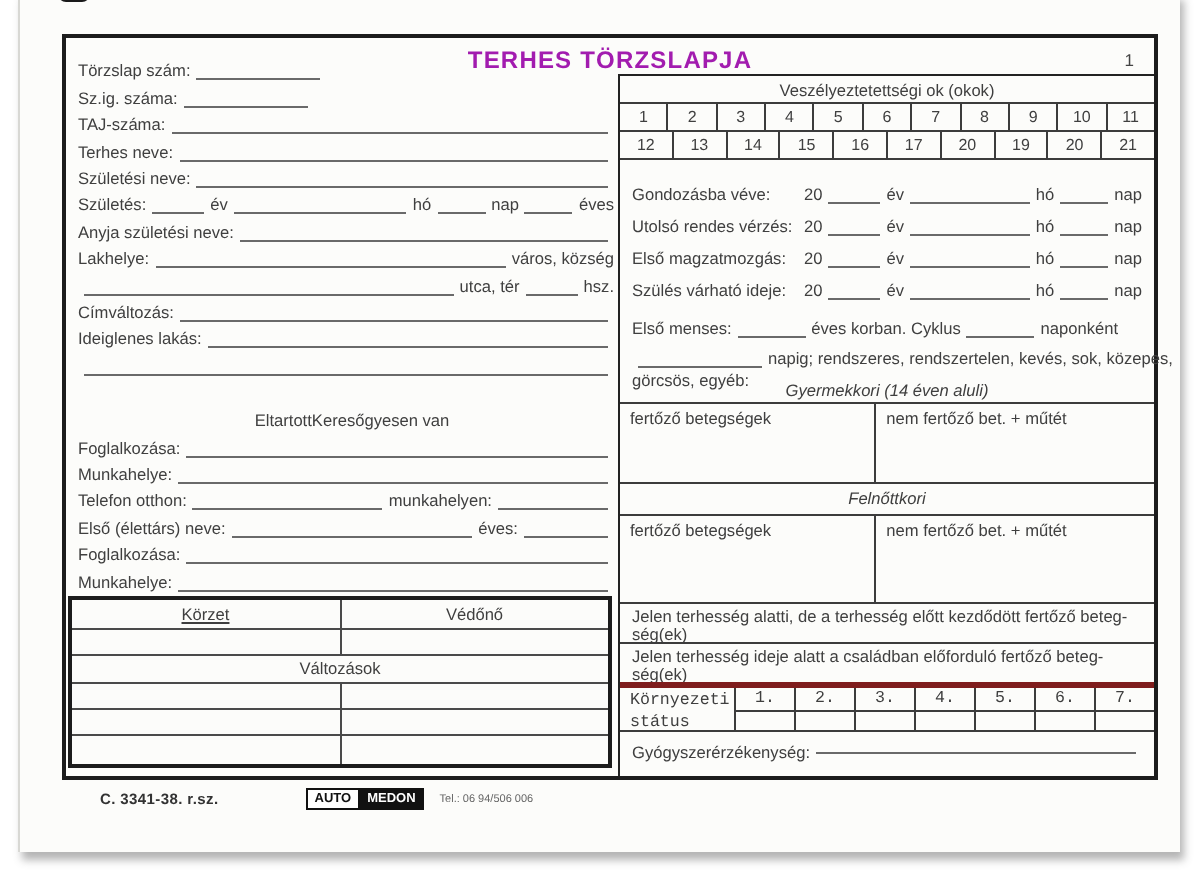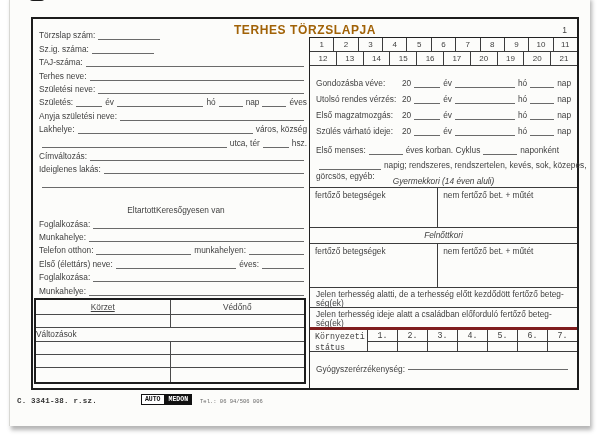--- a/index.html
+++ b/index.html
@@ -8,21 +8,21 @@
   .stage { position:relative; width:600px; height:437px; background:#fff; }
   .paper { position:absolute; left:9px; top:-4px; width:581px; height:430px;
            background:#fcfcfa; border-left:1px solid #d8d8d4;
            box-shadow:2px 4px 4px rgba(90,90,90,.45); }
   .scan-blob { position:absolute; left:19px; top:0px; width:16px; height:5px;
                background:#1a1a1a; border-radius:0 0 4px 4px; }
   
   .form { position:absolute; left:21px; top:21px; width:548px; height:373px;
           border:2.5px solid #1c1c1c; color:#3f3f3f; }
   .title { position:absolute; left:0; right:0; top:4px; text-align:center;
-           font-size:12px; font-weight:bold; letter-spacing:.6px; color:#a16207; }
+           font-size:12px; font-weight:bold; letter-spacing:.6px; color:#a21caf; }
   .pagenum { position:absolute; right:10px; top:6px; font-size:8.5px; color:#444; }
   
   .ln { display:inline-block; border-bottom:0.9px solid #6a6a6a; height:2px;
         margin:0 3px; flex:0 0 auto; }
   .grow { flex:1 1 auto; }
   .w24{width:24px}.w26{width:26px}.w42{width:42px}.w55{width:55px}.w62{width:62px}
   
   .left-col { position:absolute; left:6px; top:8px; width:268px; }
   .row { display:flex; align-items:flex-end; height:13.4px; font-size:8.3px;
          white-space:nowrap; }
@@ -32,21 +32,21 @@
                 padding:0 30px 0 8px;margin-left:28px; }
   
   .left-table { position:absolute; left:1px; top:279px; width:272px;
                 border:2px solid #1c1c1c; background:transparent; }
   .lt-row { display:flex; border-bottom:1px solid #4a4a4a; }
   .lt-row:last-child { border-bottom:none; }
   .lt-cell { flex:1; height:12px; font-size:8.3px; text-align:center;
              line-height:12px; }
   .lt-cell:first-child { border-right:1px solid #4a4a4a;text-decoration:underline; }
   .lt-hdr .lt-cell { height:14px; line-height:14px; }
-  .lt-span { display:block; height:13px; text-align:left; font-size:8.3px;
+  .lt-span { display:block; height:13px; text-align:center; font-size:8.3px;
              line-height:13px; }
   .lt-last { height:14px; }
   
   .right-panel { position:absolute; left:276px; top:18px; right:0; bottom:0;
                  border-left:1.5px solid #222; border-top:1.5px solid #222;
                  display:flex; flex-direction:column; }
   .risk-hdr { height:14px; line-height:14px; text-align:center; font-size:8.3px;
               border-bottom:1px solid #3c3c3c; }
   .risk-row { display:flex; height:14px; border-bottom:1px solid #3c3c3c; }
   .risk-cell { flex:1; text-align:center; font-size:8px; line-height:13px;
@@ -78,22 +78,22 @@
              border-right:1px solid #3c3c3c; }
   .k-col { flex:1; display:flex; flex-direction:column;
            border-right:1px solid #3c3c3c; }
   .k-col:last-child { border-right:none; }
   .k-num { height:12px; border-bottom:1px solid #3c3c3c; text-align:center;
            line-height:11px; }
   .k-empty { flex:1; }
   .gyogyszer { flex:1; display:flex; align-items:center; padding:2px 6px 4px 6px;
                font-size:8.3px; }
   
-  .footer { position:absolute; left:7px; top:398px; display:flex;
-            align-items:flex-end; font-size:7.5px; color:#333;font-family:Liberation Mono, monospace; }
+  .footer { position:absolute; left:40px; top:398px; display:flex;
+            align-items:center; font-size:7.5px; color:#333; }
   .f-code { font-weight:bold; letter-spacing:.2px; }
   .logo { display:inline-flex; margin-left:44px; align-items:stretch; }
   .logo-auto { border:1px solid #111; background:#fff; color:#111; padding:0 3px;
                font-size:6.5px; font-weight:bold; line-height:9px; }
   .logo-medon { background:#111; color:#fff; padding:0 3px; font-size:6.5px;
                 font-weight:bold; line-height:9px; border:1px solid #111; }
   .tel { margin-left:8px; font-size:5.5px; color:#666; }
 </style>
 </head>
 <body>
@@ -219,20 +219,21 @@
           <div class="lt-cell"></div>
           <div class="lt-cell"></div>
         </div>
         <div class="lt-row">
           <div class="lt-cell lt-last"></div>
           <div class="lt-cell lt-last"></div>
         </div>
       </div>
 
       <div class="right-panel">
+        <div class="risk-hdr">Veszélyeztetettségi ok (okok)</div>
         <div class="risk-row">
           <div class="risk-cell">1</div>
           <div class="risk-cell">2</div>
           <div class="risk-cell">3</div>
           <div class="risk-cell">4</div>
           <div class="risk-cell">5</div>
           <div class="risk-cell">6</div>
           <div class="risk-cell">7</div>
           <div class="risk-cell">8</div>
           <div class="risk-cell">9</div>

